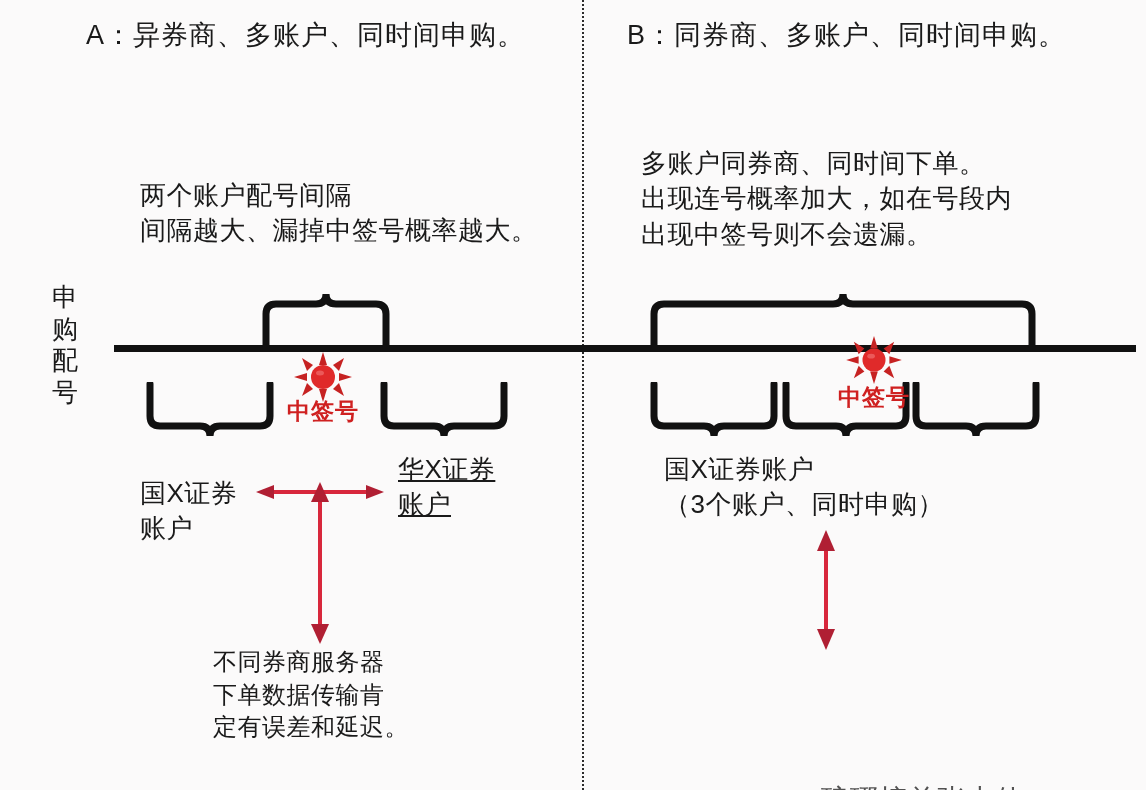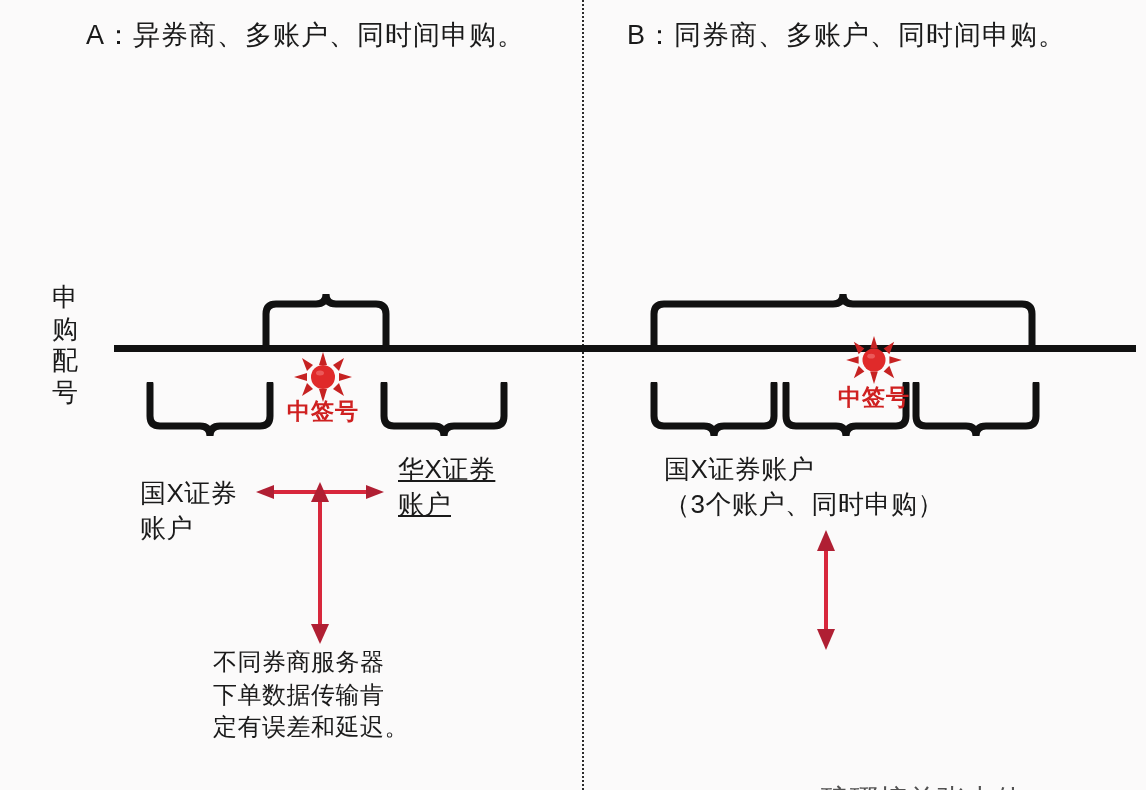--- a/index.html
+++ b/index.html
@@ -112,21 +112,26 @@
 </head>
 <body>
 
 <div id="stage">
 
   <div id="divider"></div>
 
   <div class="txt title" style="left:86px; top:18px;">A：异券商、多账户、同时间申购。</div>
   <div class="txt title" style="left:627px; top:18px;">B：同券商、多账户、同时间申购。</div>
 
-
+  <div class="txt body-text" style="left:140px; top:178px;">两个账户配号间隔
+间隔越大、漏掉中签号概率越大。</div>
+
+  <div class="txt body-text" style="left:641px; top:146px;">多账户同券商、同时间下单。
+出现连号概率加大，如在号段内
+出现中签号则不会遗漏。</div>
 
   <div class="vlabel" style="left:48px; top:282px;">
     <span>申</span>
     <span>购</span>
     <span>配</span>
     <span>号</span>
   </div>
 
   <div id="axis-line"></div>
 

